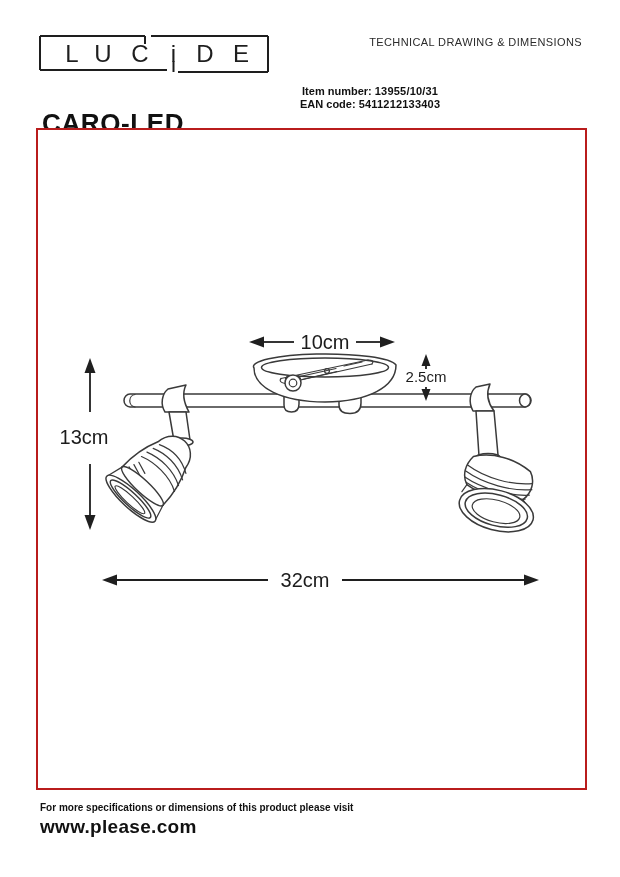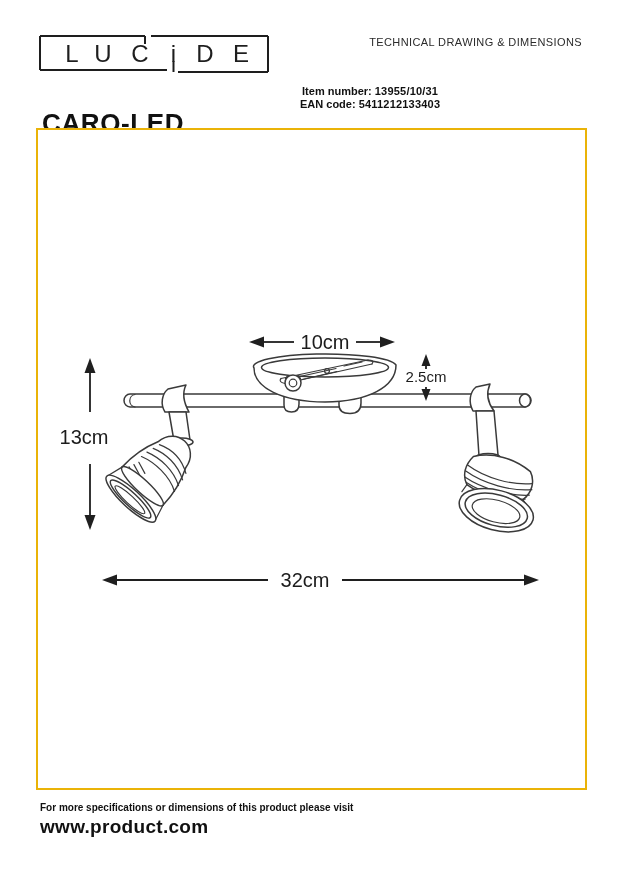--- a/index.html
+++ b/index.html
@@ -12,21 +12,21 @@
     top:36px;right:38px;font-size:11px;letter-spacing:.4px;color:#2b2b2b;
   }
   .product-name{
     left:42px;top:86px;font-size:26px;font-weight:bold;letter-spacing:.6px;color:#111;margin-top:22px;
   }
   .item-block{left:300px;top:85px;font-size:11px;line-height:13px;color:#111;text-align:center;}
   .item-block .lbl{font-weight:bold;}
   .item-block .val-bold{font-weight:bold;letter-spacing:.2px;}
   .item-block .val{font-weight:bold;letter-spacing:.2px;}
   .drawing-box{
-    left:36px;top:128px;width:547px;height:658px;border:2px solid #eab308;background:#fff;
+    left:36px;top:128px;width:547px;height:658px;border:2px solid #b91c1c;background:#fff;
   }
   .drawing-box svg{display:block;width:547px;height:658px;}
   .footer-note{left:40px;top:802px;font-size:10px;font-weight:bold;color:#111;}
   .footer-site{left:40px;top:816px;font-size:19px;font-weight:bold;letter-spacing:.3px;color:#111;}
   
   .dim-label{font-family:"Liberation Sans",sans-serif;font-size:20px;fill:#1c1c1c;}
   .dim-label-sm{font-family:"Liberation Sans",sans-serif;font-size:15px;fill:#1c1c1c;}
   .logo-letter{font-family:"Liberation Sans",sans-serif;font-size:24px;fill:#1e1e1e;}
   .fx{stroke:#3a3a3a;fill:#ffffff;stroke-width:1.5;stroke-linejoin:round;}
   .fxl{stroke:#3a3a3a;fill:none;stroke-width:1.2;stroke-linecap:round;}
@@ -181,13 +181,13 @@
     <path class="dim" d="M77,450 L230,450"></path>
     <text class="dim-label" x="267" y="457" text-anchor="middle">32cm</text>
     <path class="dim" d="M304,450 L488,450"></path>
     <polygon class="dimhead" points="501,450 486,444.5 486,455.5"></polygon>
   </g>
 
 </svg>
 </div>
 
 <div class="abs footer-note">For more specifications or dimensions of this product please visit</div>
-<div class="abs footer-site">www.product.com</div>
+<div class="abs footer-site">www.please.com</div>
 
 </body></html>

